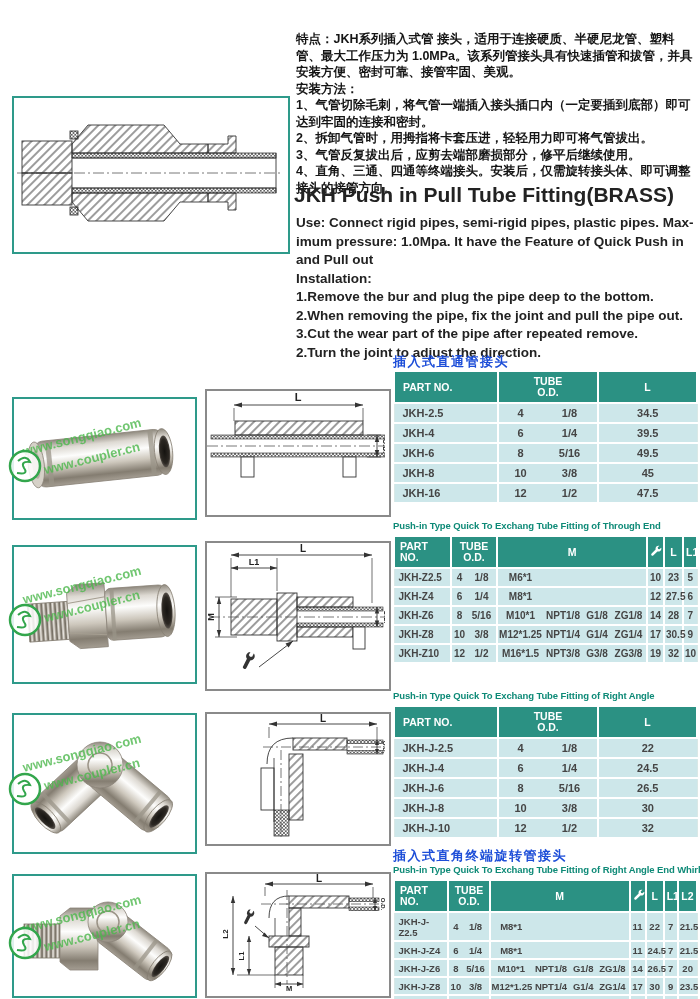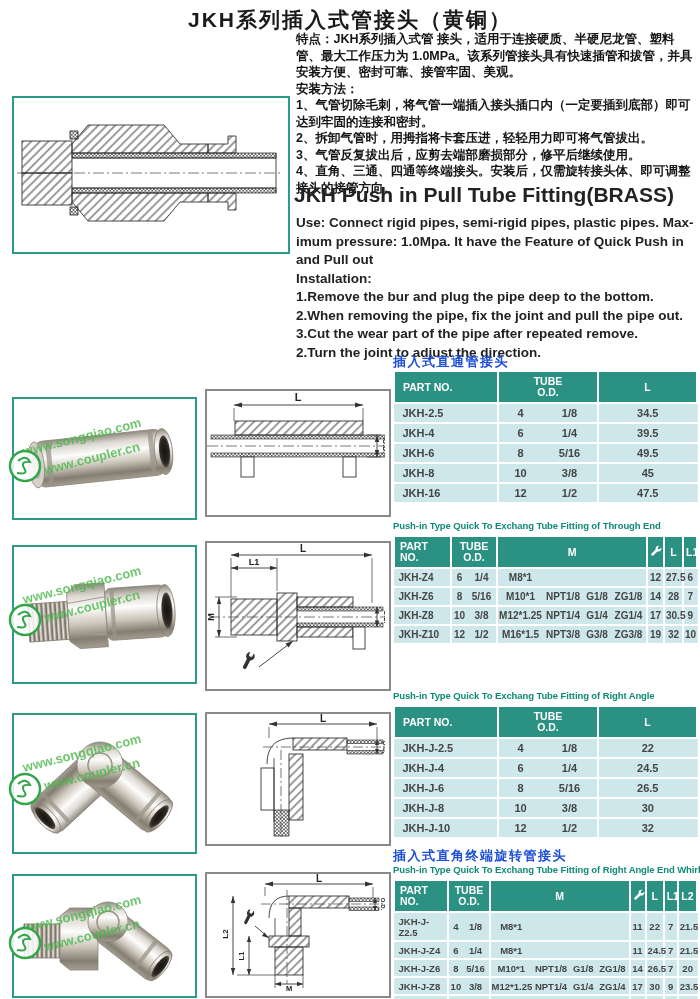--- a/index.html
+++ b/index.html
@@ -81,21 +81,20 @@
     <radialGradient id="hole">
       <stop offset="0" stop-color="#151310"></stop>
         <stop offset="0.75" stop-color="#2b2722"></stop>
         <stop offset="1" stop-color="#56504a"></stop>
     </radialGradient>
   </defs>
 </svg>
 
 <div class="page">
 
-  <div class="page-title">JKH系列插入式管接头（黄铜）</div>
 
   <div class="intro-cn">
     <div>特点：JKH系列插入式管 接头，适用于连接硬质、半硬尼龙管、塑料管、最大工作压力为 1.0MPa。该系列管接头具有快速插管和拔管，并具安装方便、密封可靠、接管牢固、美观。</div>
     <div>安装方法：</div>
     <div>1、气管切除毛刺，将气管一端插入接头插口内（一定要插到底部）即可达到牢固的连接和密封。</div>
     <div>2、拆卸气管时，用拇指将卡套压进，轻轻用力即可将气管拔出。</div>
     <div>3、气管反复拔出后，应剪去端部磨损部分，修平后继续使用。</div>
     <div>4、直角、三通、四通等终端接头。安装后，仅需旋转接头体、即可调整接头的接管方向。</div>
   </div>
 
@@ -306,20 +305,32 @@
 O.D.</th>
               <th colspan="4">M</th>
               <th><svg width="12" height="12" viewBox="0 0 16 16" style="display:inline-block;margin:0 auto">
                   <path fill="#fff" d="M15.2 4.7a4 4 0 0 1-5.3 3.8L4.6 13.8a1.7 1.7 0 1 1-2.4-2.4l5.3-5.3a4 4 0 0 1 5-5L10.2 3.4l.6 1.8 1.8.6 2.3-2.3c.2.4.3.8.3 1.2z"></path>
                 </svg></th>
               <th>L</th>
               <th>L1</th>
             </tr>
           </thead>
           <tbody>
+            <tr>
+              <td>JKH-Z2.5</td>
+              <td style="border-left: 2px solid rgb(255, 255, 255);">4</td>
+              <td>1/8</td>
+              <td style="border-left: 2px solid rgb(255, 255, 255);">M6*1</td>
+              <td></td>
+              <td></td>
+              <td></td>
+              <td style="border-left: 2px solid rgb(255, 255, 255);">10</td>
+              <td style="border-left: 2px solid rgb(255, 255, 255);">23</td>
+              <td style="border-left: 2px solid rgb(255, 255, 255);">5</td>
+            </tr>
             <tr>
               <td>JKH-Z4</td>
               <td style="border-left: 2px solid rgb(255, 255, 255);">6</td>
               <td>1/4</td>
               <td style="border-left: 2px solid rgb(255, 255, 255);">M8*1</td>
               <td></td>
               <td></td>
               <td></td>
               <td style="border-left: 2px solid rgb(255, 255, 255);">12</td>
               <td style="border-left: 2px solid rgb(255, 255, 255);">27.5</td>

